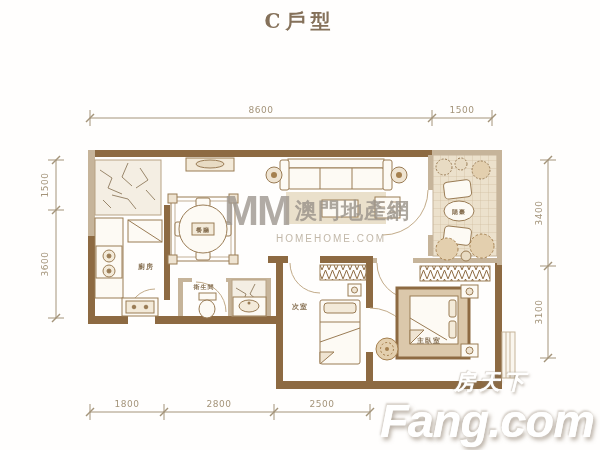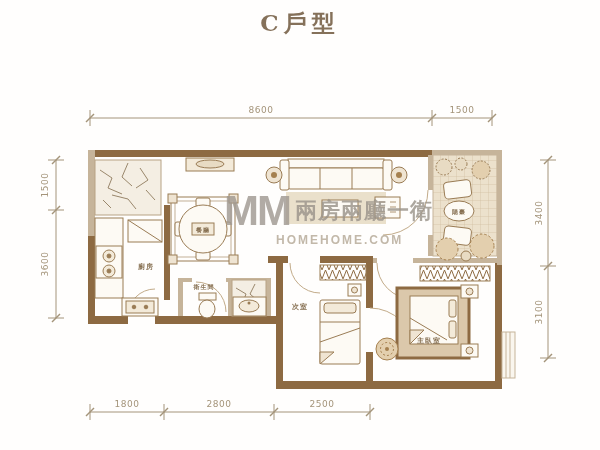--- a/index.html
+++ b/index.html
@@ -1,32 +1,32 @@
 <!DOCTYPE html>
 <html><head>
 <meta charset="utf-8">
 <style>
   html,body{margin:0;padding:0;background:#fff;}
   .screen{position:relative;width:600px;height:450px;background:#fffefd;overflow:hidden;
           font-family:"Liberation Sans",sans-serif;}
   
   .hdr{position:absolute;top:8px;left:0;width:100%;text-align:center;z-index:3;}
-  .hdr h1{margin:0;font-family:"DejaVu Serif","Liberation Serif",serif;font-size:23px;
+  .hdr h1{margin:0;font-family:"DejaVu Serif","Liberation Serif",serif;font-size:20px;
           font-weight:bold;color:#85715a;letter-spacing:5px;}
   .specs{margin-top:7px;font-size:11px;font-weight:bold;color:#a8926e;letter-spacing:1px;}
   .specs .sep{color:#c3b091;margin:0 16px;font-weight:normal;}
   
   svg.plan{position:absolute;left:0;top:0;z-index:1;}
   
   .wm-center{position:absolute;left:224px;top:190px;z-index:4;color:#a19a92;opacity:.82;
              line-height:1;pointer-events:none;}
   .wm-row{display:flex;align-items:center;}
   .wm-mm{font-size:42px;font-weight:bold;letter-spacing:-2px;}
   .wm-cn{font-size:22px;font-weight:bold;margin-left:5px;letter-spacing:1px;color:#9b948b;}
-  .wm-sub{font-size:12px;font-weight:bold;letter-spacing:2px;color:#b5a997;margin:2px 0 10px 52px;}
+  .wm-sub{font-size:10px;font-weight:normal;letter-spacing:2px;color:#b5a997;margin:2px 0 10px 52px;}
   
   .wm-corner{position:absolute;right:6px;bottom:2px;width:214px;height:80px;z-index:5;
              color:#fff;pointer-events:none;}
   .wm-corner .cn{position:absolute;top:0;left:74px;font-size:21px;font-weight:bold;
              letter-spacing:4px;font-style:italic;
              text-shadow:0 0 1px #fff,1px 2px 3px rgba(130,115,95,.55),-1px -1px 1px rgba(130,115,95,.3);}
   .wm-corner .en{position:absolute;bottom:0;left:0;font-size:47px;font-weight:bold;font-style:italic;
              letter-spacing:-1px;
              text-shadow:0 0 1px #fff,2px 3px 4px rgba(125,110,90,.55),-1px -2px 2px rgba(125,110,90,.3);}
   text{font-family:"DejaVu Sans","Liberation Sans",sans-serif;}
@@ -261,21 +261,23 @@
       <circle cx="447" cy="249" r="11" fill="#e3cfae" stroke="#a5804f" stroke-dasharray="2.5,2"></circle>
       <circle cx="482" cy="246" r="12" fill="#e3cfae" stroke="#a5804f" stroke-dasharray="2.5,2"></circle>
       <circle cx="466" cy="256" r="5" fill="#e8dbc3"></circle>
       <text class="roomtxt small" x="459" y="214" text-anchor="middle" stroke="none" fill="#877052">陽臺</text>
     </g>
   </svg>
 
   <div class="wm-center">
     <div class="wm-row">
       <span class="wm-mm">MM</span>
-      <span class="wm-cn">兩房兩廳一衛</span>
+      <span class="wm-cn">澳門地產網</span>
     </div>
     <div class="wm-sub">HOMEHOME.COM</div>
   </div>
 
   <div class="wm-corner">
+    <span class="cn">房天下</span>
+    <span class="en">Fang.com</span>
   </div>
 
 </div>
 
 </body></html>

